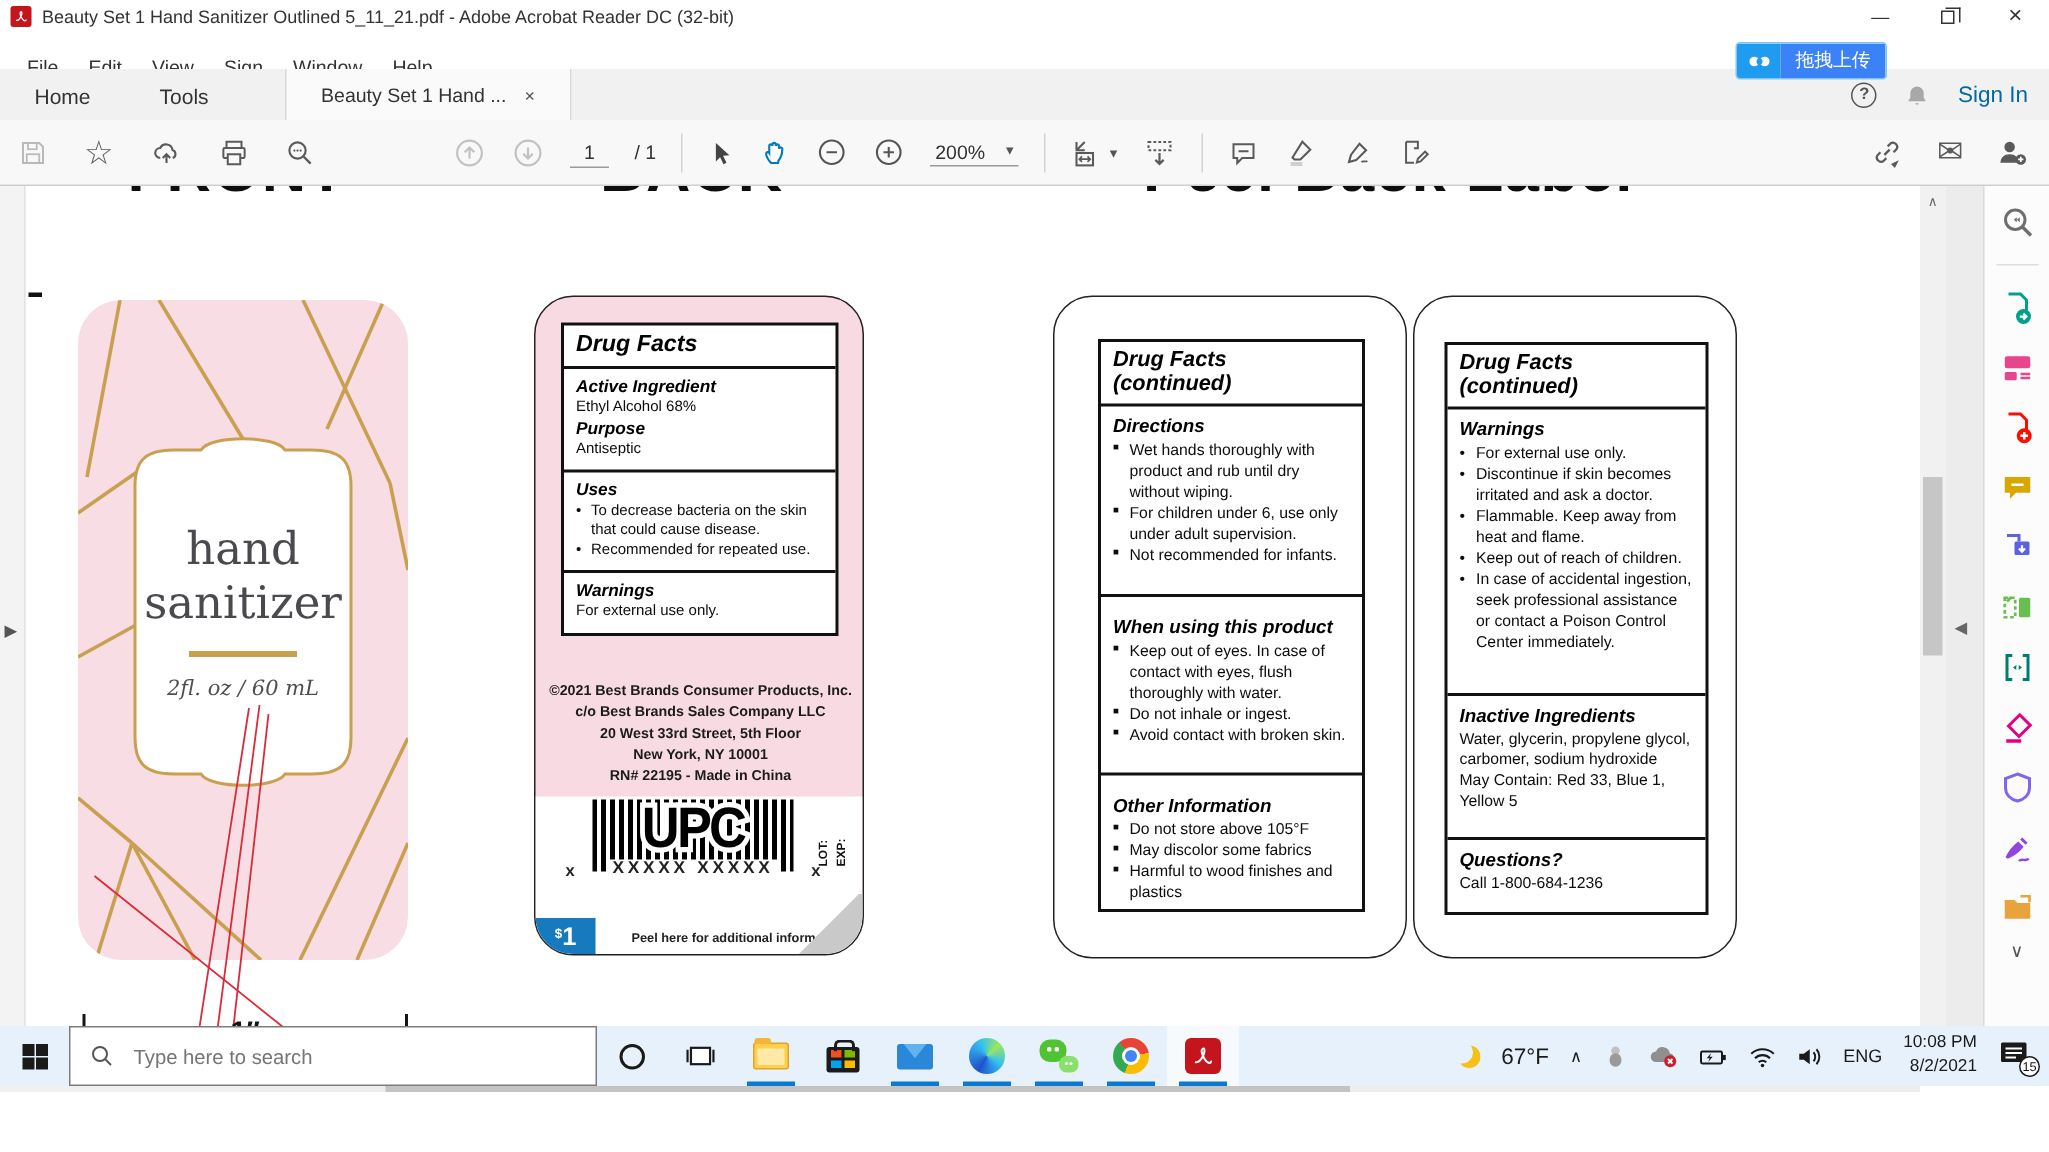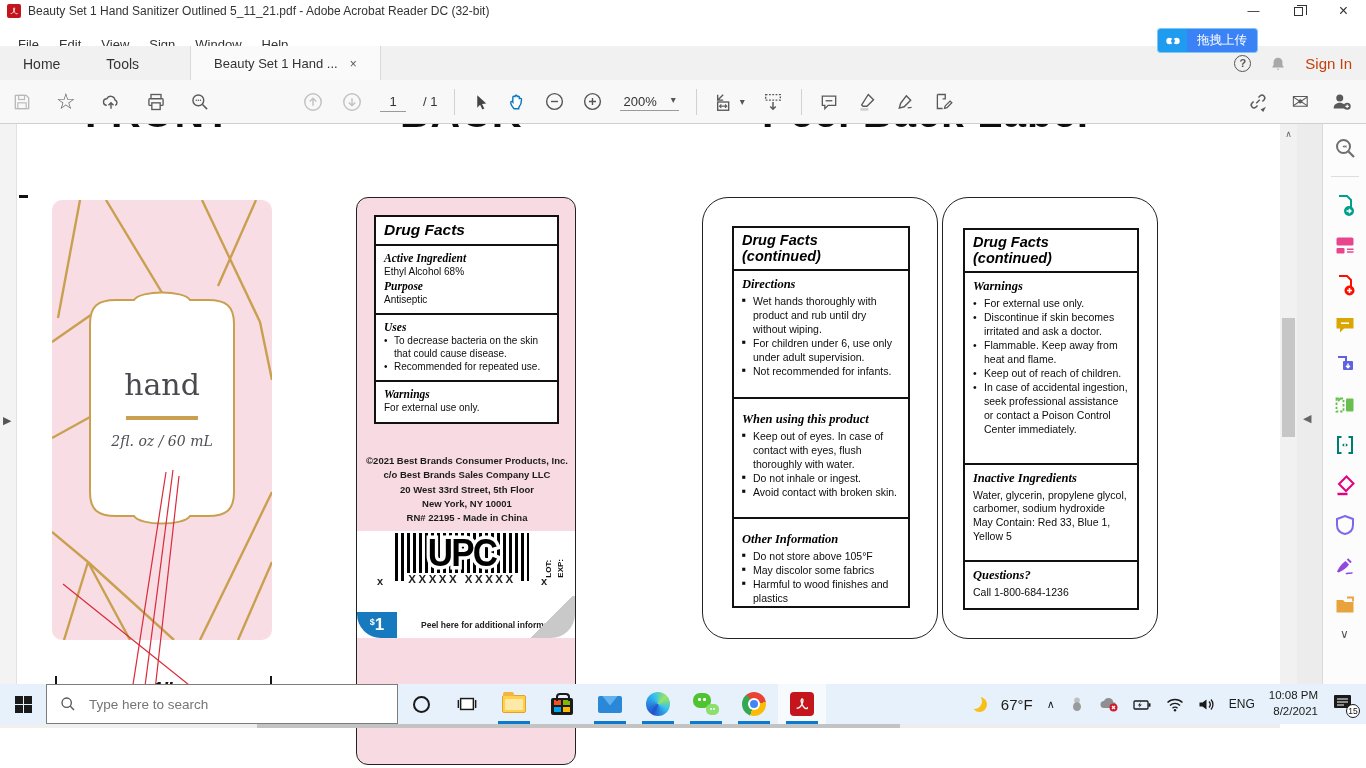--- a/index.html
+++ b/index.html
@@ -33,21 +33,21 @@
   
   .tabbar{position:absolute;left:0;top:46px;width:1366px;height:36px;background:#f1f1f1;
           border-bottom:1px solid #d9d9d9;display:flex;align-items:stretch;}
   .tab{display:flex;align-items:center;padding:0 23px;font-size:14px;color:#333;}
   .doc-tab{margin-left:28px;background:#fafafa;border-left:1px solid #d9d9d9;border-right:1px solid #d9d9d9;
            font-size:13px;gap:12px;}
   .tab-close{font-size:12px;color:#555;}
   .tabbar-right{position:absolute;right:14px;top:0;height:34px;display:flex;align-items:center;gap:19px;}
   .help-circ{width:17px;height:17px;border:1.5px solid #555;border-radius:50%;display:flex;
              align-items:center;justify-content:center;font-size:11px;color:#555;font-weight:bold;}
-  .signin{font-size:15px;color:#c2410c;}
+  .signin{font-size:15px;color:#0369a1;}
 
   
   .toolbar{position:absolute;left:0;top:80px;width:1366px;height:44px;background:#f8f8f8;
            border-bottom:1px solid #cfcfcf;}
   .tb-left{position:absolute;left:12px;top:0;height:43px;display:flex;align-items:center;gap:24px;}
   .tb-center{position:absolute;left:302px;top:0;height:43px;display:flex;align-items:center;gap:17px;}
   .tb-right{position:absolute;right:14px;top:0;height:43px;display:flex;align-items:center;gap:22px;}
   .tbtn{display:flex;align-items:center;justify-content:center;}
   .glyph{font-size:19px;color:#5a5a5a;line-height:1;}
   .tb-div{width:1px;height:26px;background:#d2d2d2;}
@@ -64,21 +64,21 @@
   .crop-dash{position:absolute;left:19px;top:71px;width:9px;height:3px;background:#111;}
   .left-expand{position:absolute;left:3px;top:290px;font-size:11px;color:#555;}
 
   .cut-header{position:absolute;top:0;height:13px;overflow:hidden;}
   .cut-header>span{display:block;font-size:41px;font-weight:800;line-height:48px;margin-top:-35px;
                    color:#0d0d0d;letter-spacing:1px;white-space:nowrap;}
   .cut-front{left:85px;} .cut-back{left:400px;} .cut-peel{left:762px;}
 
   
   .front-card{position:absolute;left:52px;top:76px;width:220px;height:440px;background:#f9dde4;
-              border-radius:10px;overflow:hidden;}
+              border-radius:29px;overflow:hidden;}
   .front-card svg.gold{position:absolute;left:0;top:0;}
   .frame-svg{position:absolute;left:22px;top:80px;}
   .frame-content{position:absolute;left:22px;top:80px;width:176px;height:256px;display:flex;
                  flex-direction:column;align-items:center;justify-content:center;}
   .fl-title{font-family:"DejaVu Serif",serif;font-size:30px;color:#4a4a4e;line-height:1.18;text-align:center;}
   .fl-bar{width:72px;height:4px;background:#c9a050;margin:14px 0 13px;}
   .fl-vol{font-family:"DejaVu Serif",serif;font-style:italic;font-size:14px;color:#4f4f53;}
   .redlines{position:absolute;left:0;top:0;pointer-events:none;}
 
   .dim{position:absolute;left:55px;top:550px;width:217px;height:30px;}
@@ -86,30 +86,30 @@
   .dim::before{left:0;} .dim::after{right:0;}
   .dim-row{display:flex;align-items:center;height:100%;}
   .dim-seg{flex:1;height:2px;background:#141414;}
   .dim-text{padding:0 11px;font-size:19px;font-weight:bold;color:#141414;}
 
   
   .df-box{background:#fff;border:2px solid #111;}
   .df-title{font-size:15.5px;font-weight:bold;font-style:italic;padding:4px 8px 5px;border-bottom:2px solid #111;color:#000;}
   .df-sec{padding:5px 8px 7px;border-bottom:2px solid #111;}
   .df-sec:last-child{border-bottom:none;}
-  .df-h{font-size:11.5px;font-weight:bold;font-style:italic;margin:1px 0 2px;color:#000;font-family:Liberation Serif, serif;}
+  .df-h{font-size:11.5px;font-weight:bold;font-style:italic;margin:1px 0 2px;color:#000;}
   .df-t{font-size:10px;color:#0c0c0c;line-height:1.25;}
   ul.df-b{margin:2px 0 0;padding:0;list-style:none;}
   ul.df-b li{position:relative;padding-left:10px;font-size:10px;line-height:1.28;color:#0c0c0c;}
   ul.df-b.rd li::before{content:"•";position:absolute;left:0;top:0;}
   ul.df-b.sq li::before{content:"■";position:absolute;left:0;top:1px;font-size:6.5px;}
 
   
-  .back-card{position:absolute;left:356px;top:73px;width:220px;height:568px;background:#f8dbe2;
-             border:1.5px solid #222;border-radius:12px;overflow:hidden;}
+  .back-card{position:absolute;left:356px;top:73px;width:220px;height:440px;background:#f8dbe2;
+             border:1.5px solid #222;border-radius:26px;overflow:hidden;}
   .back-df{position:absolute;left:17px;top:17px;width:185px;}
   .company{position:absolute;left:8px;top:256px;width:204px;text-align:center;font-size:9.5px;
            font-weight:bold;line-height:1.5;color:#1b1b1b;}
   .peel-area{position:absolute;left:0;top:333px;width:100%;height:107px;background:#fff;}
   .bc{position:absolute;left:38px;top:2px;width:134px;}
   .bc-stripes{width:134px;height:48px;background:repeating-linear-gradient(90deg,#000 0 3px,#fff 3px 6px);}
   .upc-l{position:absolute;left:50%;top:20px;transform:translate(-50%,-50%) scaleX(.92);
          font-size:38px;font-weight:900;letter-spacing:-2px;white-space:nowrap;}
   .upc-back{color:#000;-webkit-text-stroke:7px #fff;}
   .upc-front{color:#000;}
@@ -447,20 +447,21 @@
     <div class="front-card">
       <svg class="gold" width="220" height="440" viewBox="0 0 220 440">
         <path d="M28 0 L6 118 M54 0 L112 96 M150 0 L208 122 M204 0 L166 86 M0 142 L46 110 M46 110 L112 96 M0 238 L58 206 M12 440 L36 362 M36 362 L0 332 M36 362 L122 440 M36 362 L78 440 M220 292 L148 440 M220 362 L186 440 M220 180 L208 122" stroke="#c9a050" stroke-width="2.4" fill="none"></path>
       </svg>
       <svg class="frame-svg" width="176" height="256" viewBox="0 0 176 256">
         <path d="M16 44 C16 26 24 20 42 20 L60 20 C66 10 110 10 116 20 L134 20 C152 20 160 26 160 44 L160 212 C160 230 152 236 134 236 L116 236 C110 246 66 246 60 236 L42 236 C24 236 16 230 16 212 Z" fill="#ffffff" stroke="#c9a050" stroke-width="2"></path>
       </svg>
       <div class="frame-content">
         <div class="fl-title">
           <div>hand</div>
+          <div>sanitizer</div>
         </div>
         <div class="fl-bar"></div>
         <div class="fl-vol">2fl. oz / 60 mL</div>
       </div>
     </div>
 
     <svg class="redlines" width="300" height="586" viewBox="0 0 300 586">
       <g stroke="#d92b3a" stroke-width="1.2">
         <line x1="63" y1="460" x2="229" y2="593"></line>
         <line x1="166" y1="348" x2="128" y2="593"></line>

